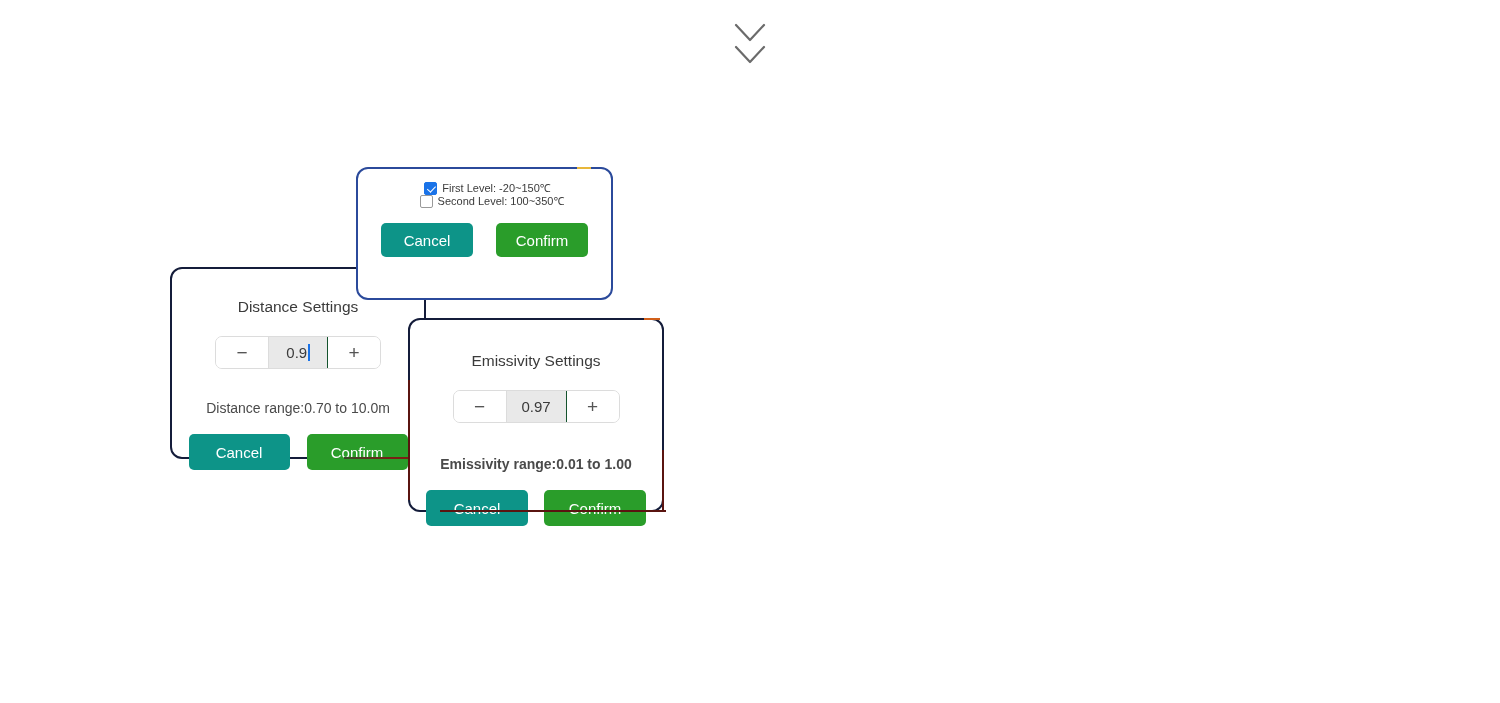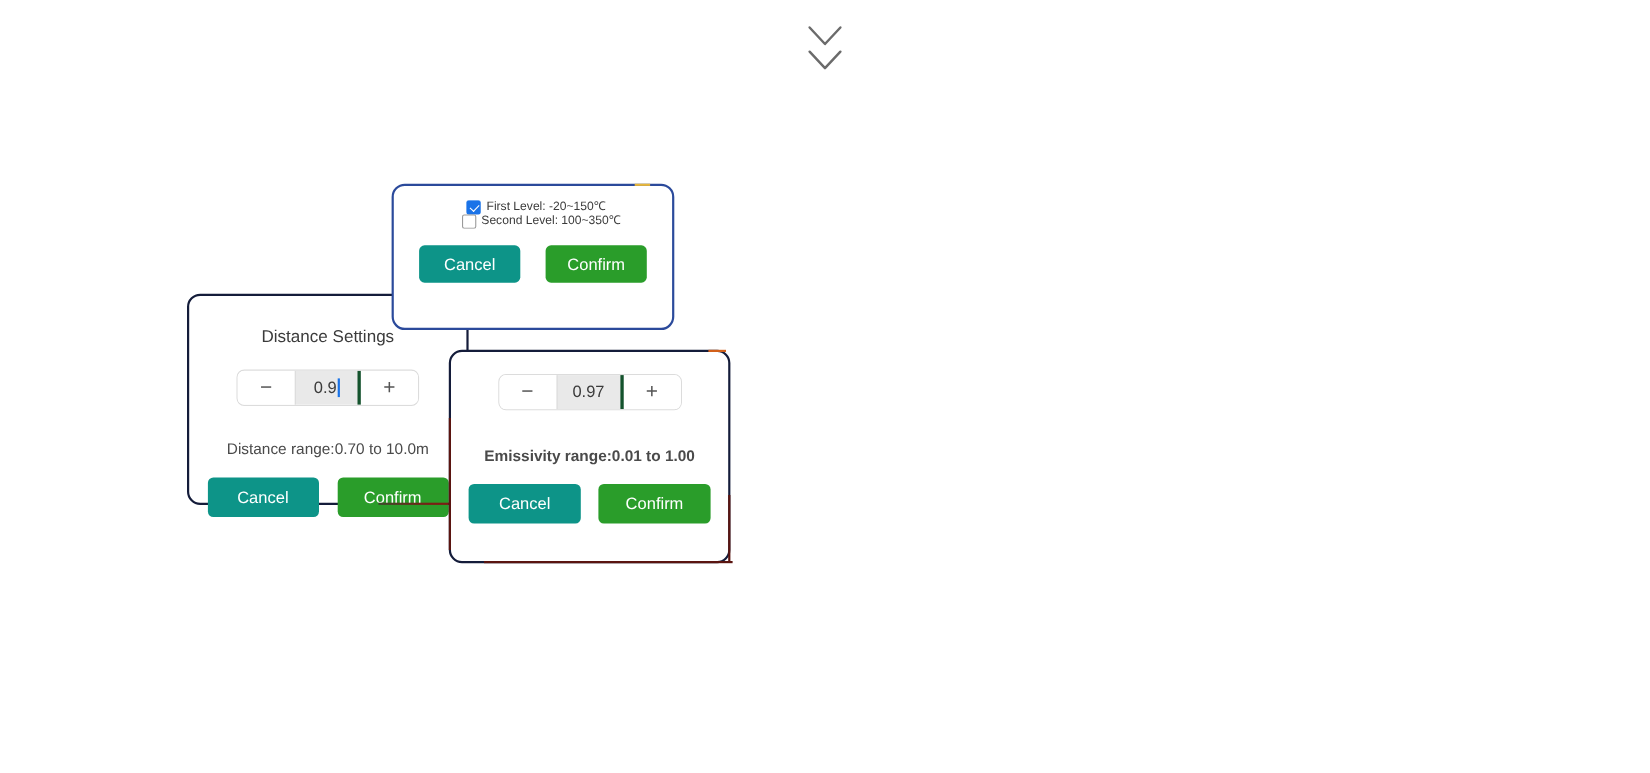--- a/index.html
+++ b/index.html
@@ -71,21 +71,21 @@
   .step-val {
     flex: 1 1 auto;
     background: #e9e9e9;
     display: flex;
     align-items: center;
     justify-content: center;
     color: #3b3b3b;
     font-size: 15px;
     position: relative;
     border-left: 1px solid #dcdcdc;
-    border-right: 3px solid #14532d;
+    border-right: 1px solid #14532d;
   }
   .caret {
     display: inline-block;
     width: 1.5px;
     height: 17px;
     background: #1a73e8;
     margin-left: 1px;
     vertical-align: middle;
   }
 
@@ -276,20 +276,21 @@
       <button class="btn btn-confirm">Confirm</button>
     </div>
   </div>
 
   <div class="dialog" id="dlg-emissivity">
     <div class="corner-accent"></div>
     <div class="corner-accent2"></div>
     <div class="corner-accent3"></div>
     <div class="corner-accent4"></div>
 
+    <div class="dlg-title">Emissivity Settings</div>
 
     <div class="stepper">
       <div class="step-btn">−</div>
       <div class="step-val">
         <span>0.97</span>
       </div>
       <div class="step-btn">+</div>
     </div>
 
     <div class="hint">Emissivity range:0.01 to 1.00</div>

